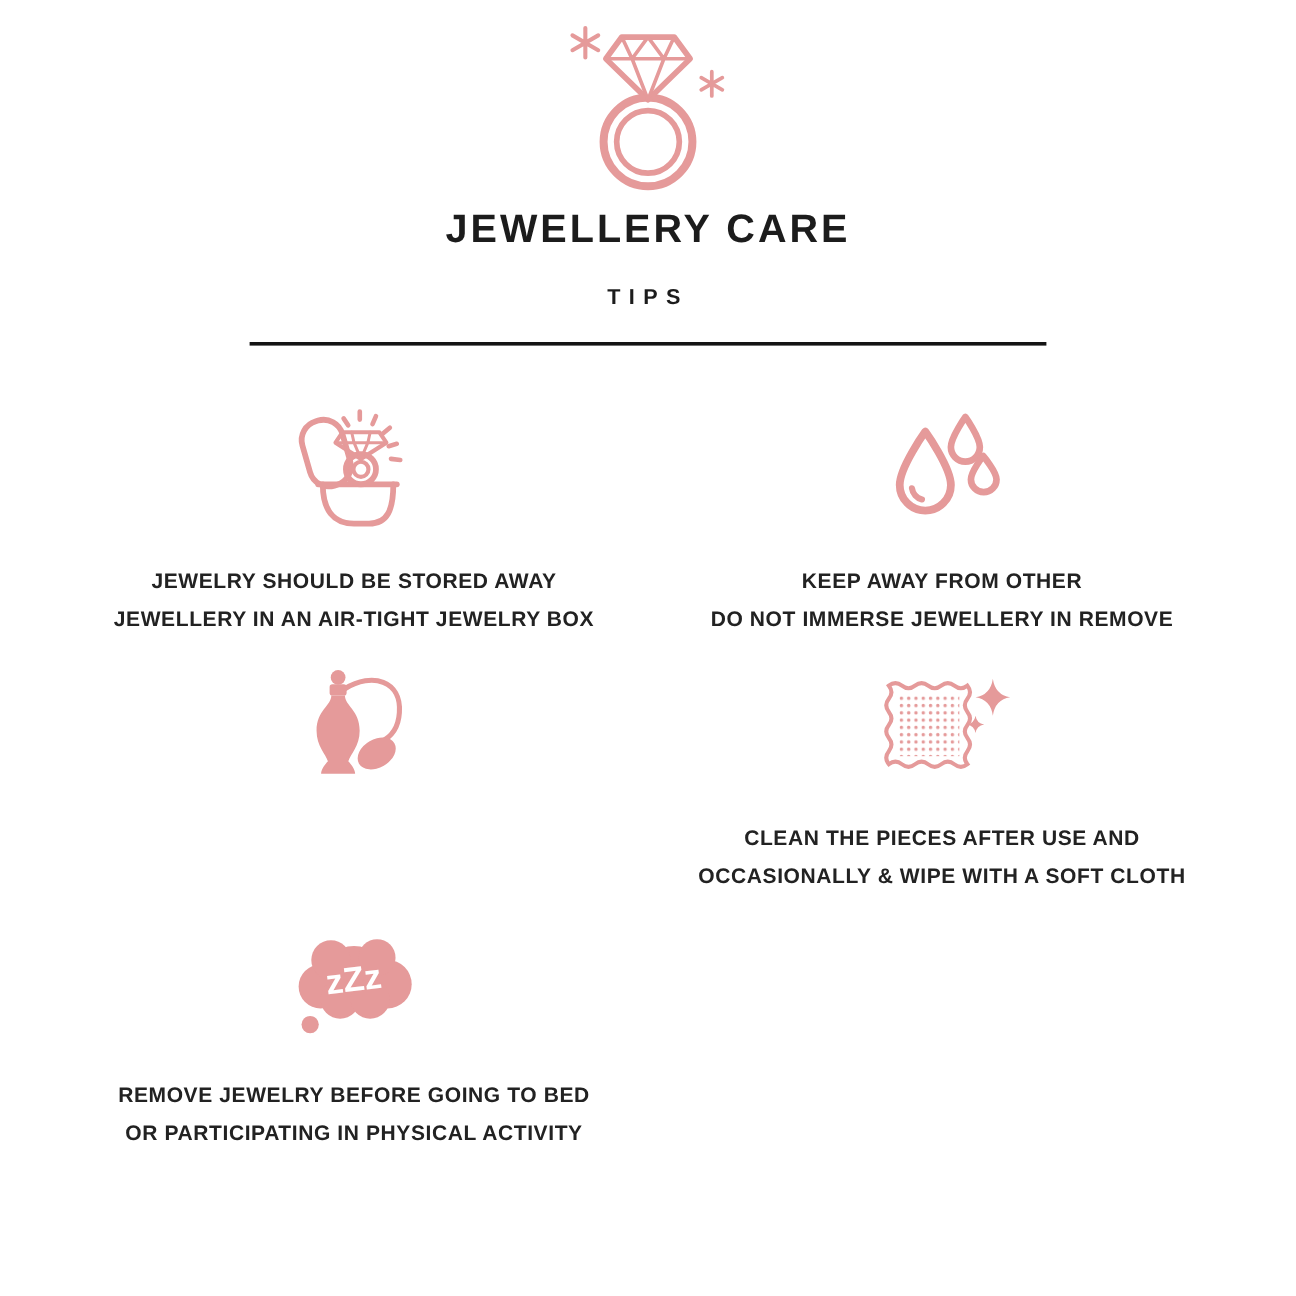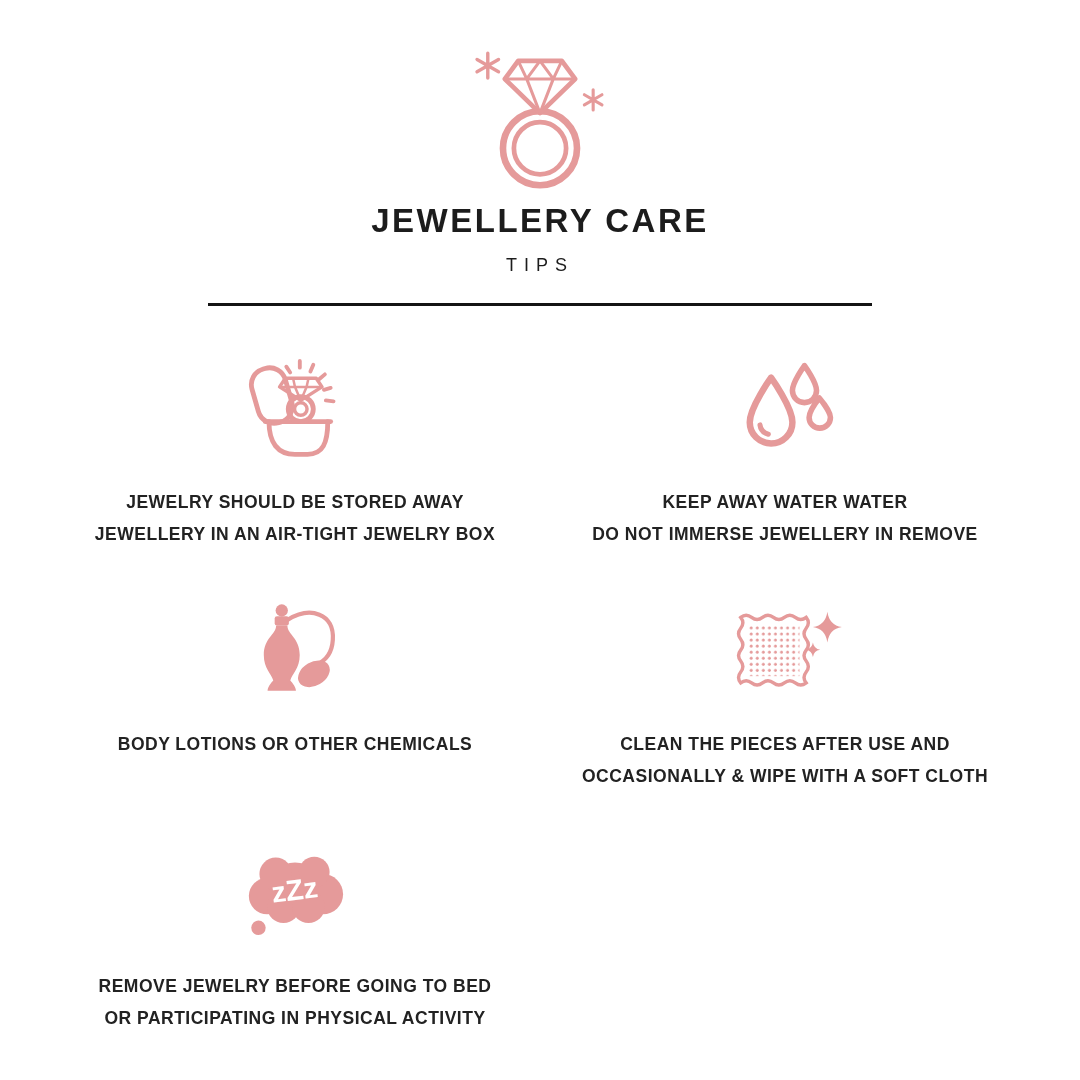--- a/index.html
+++ b/index.html
@@ -6,44 +6,44 @@
   body{
     width:1080px;height:1080px;
     font-family:"Liberation Sans", sans-serif;
     color:#1f1f1f;
     overflow:hidden;
   }
   .poster{
     width:1080px;height:1080px;
     box-sizing:border-box;
     display:flex;flex-direction:column;align-items:center;
-    padding-top:40px;
+    padding-top:10px;
     background:#ffffff;
   }
   .hdr-icon{flex:0 0 auto;}
   .title{
     margin-top:12px;
     font-size:33px;font-weight:bold;letter-spacing:2.5px;
     color:#1c1c1c;white-space:nowrap;
   }
   .subtitle{
-    margin-top:15px;
-    font-size:18px;font-weight:normal;letter-spacing:7px;
+    margin-top:27px;
+    font-size:18px;font-weight:bold;letter-spacing:7px;
     color:#1c1c1c;
   }
   .divider{
     width:664px;height:0;
     border:none;border-top:3px solid #141414;
     margin:27px 0 0 0;
   }
   .grid{
     margin-top:46px;
     display:grid;
     grid-template-columns:490px 490px;
-    row-gap:44px;
+    row-gap:16px;
   }
   .card{
     display:flex;flex-direction:column;align-items:center;
   }
   .icon-box{
     height:112px;
     display:flex;align-items:flex-end;justify-content:center;
     margin-bottom:22px;
   }
   .caption{
@@ -101,35 +101,34 @@
 
     <div class="card">
       <div class="icon-box">
         <svg width="102" height="106" viewBox="0 0 110 110" fill="none" stroke="#E59A9A" stroke-linecap="round" stroke-linejoin="round">
           <path d="M40,19 C40,19 17,51 17,67 A23,23 0 0 0 63,67 C63,51 40,19 40,19 Z" stroke-width="7"></path>
           <path d="M28,70 A12,12 0 0 0 37,80" stroke-width="5.5"></path>
           <path d="M76,6 C76,6 63,24 63,33 A13,13 0 0 0 89,33 C89,24 76,6 76,6 Z" stroke-width="6"></path>
           <path d="M92,41 C92,41 81,55 81,62 A11.5,11.5 0 0 0 104,62 C104,55 92,41 92,41 Z" stroke-width="6"></path>
         </svg>
       </div>
-      <div class="caption">KEEP AWAY WATER WATER</div>
+      <div class="caption">KEEP AWAY FROM OTHER</div>
       <div class="caption">DO NOT IMMERSE JEWELLERY IN REMOVE</div>
     </div>
 
     <div class="card">
       <div class="icon-box">
         <svg width="114" height="104" viewBox="0 0 120 110" fill="#E59A9A" stroke="none">
           <circle cx="46" cy="9" r="6.5"></circle>
           <rect x="38.5" y="15" width="15" height="10" rx="2.5"></rect>
           <path d="M40,25 H52 C52,34 65,38 65,56 C65,70 57,76 55,83 C55,83 61,89 61,94 H31 C31,89 37,83 37,83 C35,76 27,70 27,56 C27,38 40,34 40,25 Z"></path>
           <path d="M52,19 C76,4 102,12 100,40 C99,56 90,63 83,66" fill="none" stroke="#E59A9A" stroke-width="4.5" stroke-linecap="round"></path>
           <ellipse cx="80" cy="76" rx="18" ry="12.5" transform="rotate(-30 80 76)"></ellipse>
         </svg>
       </div>
-      <div class="caption">BODY LOTIONS OR OTHER CHEMICALS</div>
     </div>
 
 
     <div class="card">
       <div class="icon-box">
         <svg width="120" height="104" viewBox="0 0 124 108" fill="none">
           <defs>
             <pattern id="clothdots" x="24" y="24" width="6.3" height="6.3" patternUnits="userSpaceOnUse">
               <rect x="1.4" y="1.4" width="3" height="3" rx="1.5" fill="#E59A9A"></rect>
             </pattern>

